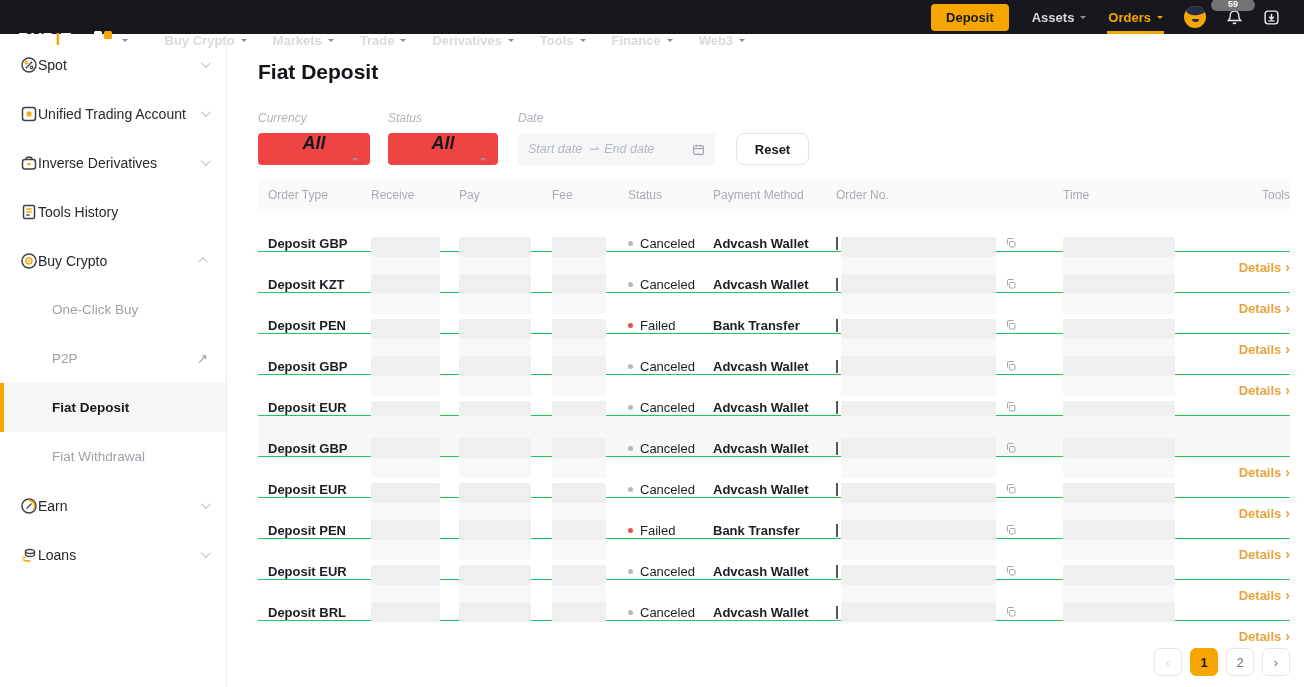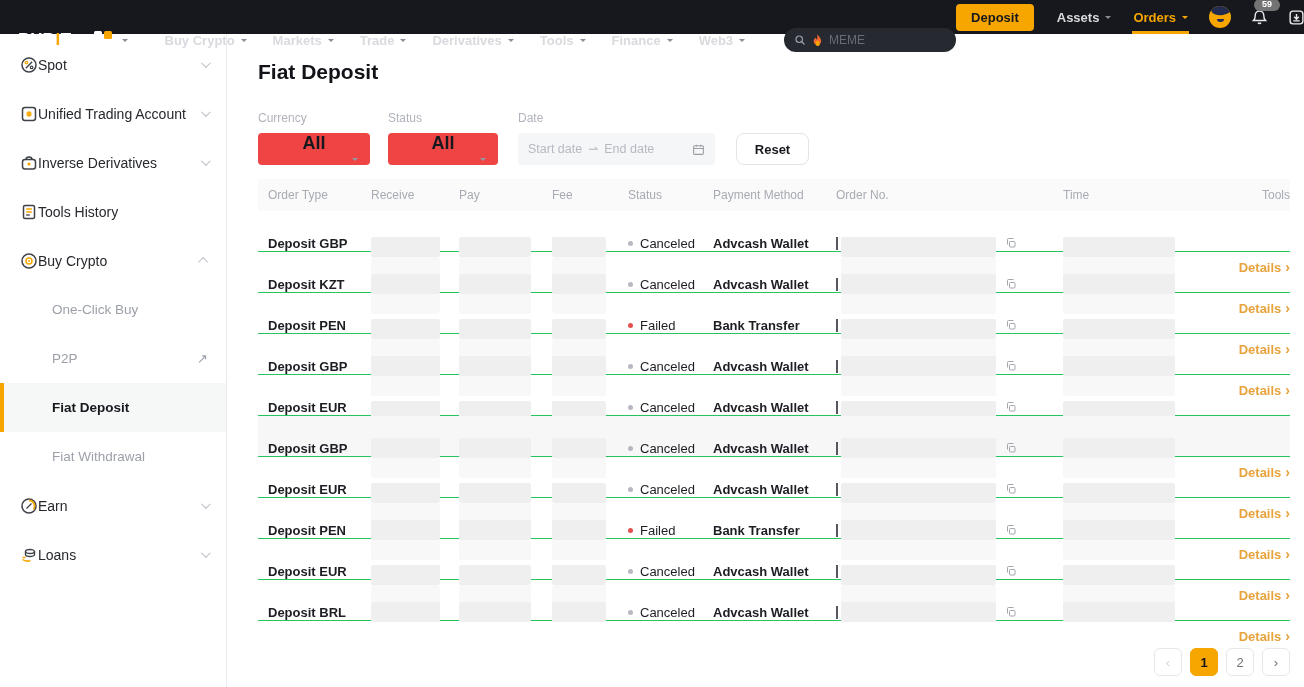--- a/index.html
+++ b/index.html
@@ -45,21 +45,21 @@
   .menu-item.active-orders .caret { border-top-color:#f7a600; }
   .menu-item.active-orders::after {
     content:""; position:absolute; left:10px; right:10px; bottom:0; height:3px; background:#f7a600;
   }
   .icon-btn { display:flex; align-items:center; padding:0 10px; cursor:pointer; position:relative; }
   .avatar { width:22px; height:22px; border-radius:50%; background:#f7a600; position:relative; overflow:hidden; }
   .avatar .cap { position:absolute; top:-3px; left:2px; width:22px; height:12px; background:#232c4e; border-radius:50%; transform:rotate(-8deg); }
   .avatar .mouth { position:absolute; bottom:6px; left:8px; width:7px; height:3px; border-radius:0 0 6px 6px; background:#232c4e; }
   .badge {
     position:absolute; top:-1px; right:-2px; background:#737373; color:#fff;
-    font-size:9px; font-weight:700; border-radius:8px; padding:1px 8px; line-height:1.1;
+    font-size:9px; font-weight:700; border-radius:8px; padding:1px 17px; line-height:1.1;
   }
 
   
   .sidebar {
     position:absolute; top:34px; left:0; bottom:0; width:227px;
     background:#fff; border-right:1px solid #ececee; padding-top:6px;
   }
   .side-item {
     height:49px; display:flex; align-items:center; padding:0 18px 0 20px;
     font-size:14px; font-weight:500; color:#26282d; cursor:pointer; position:relative;
@@ -74,21 +74,21 @@
     content:""; position:absolute; left:0; top:0; bottom:0; width:4px; background:#f7a600;
   }
   .ext-arrow { margin-left:auto; color:#9ca0a8; font-size:13px; }
   .sicon { width:18px; height:18px; flex:0 0 18px; }
 
   
   .main { position:absolute; left:227px; top:34px; right:0; bottom:0; padding:26px 0 0 31px; }
   .page-title { font-size:21px; font-weight:700; color:#121318; }
 
   .filters { display:flex; margin-top:27px; align-items:flex-end; }
-  .fgroup { display:flex; flex-direction:column; }
+  .fgroup { display:flex; flex-direction:column;font-style:italic; }
   .flabel { font-size:12px; color:#b0b3bb; margin-bottom:8px; }
   .select {
     width:112px; height:32px; background:#ef4444; border-radius:4px;
     display:flex; align-items:center; padding:0 12px; font-size:18px; font-weight:600;
     color:#17181e; cursor:pointer;flex-direction:column;
   }
   .select .caret { border-top-color:#9598a0; margin-left:auto; }
   .fgroup + .fgroup { margin-left:18px; }
   .daterange {
     width:197px; height:32px; background:#f5f6f7; border-radius:4px;
@@ -182,31 +182,20 @@
         </div>
       <div class="menu-item">
           <span>Finance</span>
           <span class="caret"></span>
         </div>
       <div class="menu-item">
           <span>Web3</span>
           <span class="caret"></span>
         </div>
     </div>
-    <div class="searchbar">
-      <svg width="12" height="12" viewBox="0 0 24 24" fill="none" stroke="#9a9da4" stroke-width="2.4">
-          <circle cx="10.5" cy="10.5" r="6.5"></circle>
-          <path d="M15.5 15.5 L21 21"></path>
-        </svg>
-      <svg width="11" height="13" viewBox="0 0 12 14">
-          <path d="M6 0 C7 3 10 4 10 8 A4.2 4.5 0 0 1 1.8 8 C1.8 6 3 5.2 3.6 3.8 C4.6 5 5 5.6 5.2 6.4 C6.4 4.6 5.6 2.2 6 0Z" fill="#f26a2e"></path>
-          <path d="M6 13 A2.4 2.6 0 0 0 8.4 10.2 C8.4 8.6 7 8 6.2 6.8 C5.4 8 3.8 8.6 3.8 10.2 A2.4 2.6 0 0 0 6 13Z" fill="#f7a600"></path>
-        </svg>
-      <input type="text" placeholder="MEME" style="">
-    </div>
   </div>
   <div class="nav-right">
     <button class="deposit-btn">Deposit</button>
     <div class="menu-item">
         <span>Assets</span>
         <span class="caret"></span>
       </div>
     <div class="menu-item active-orders">
         <span>Orders</span>
         <span class="caret"></span>

